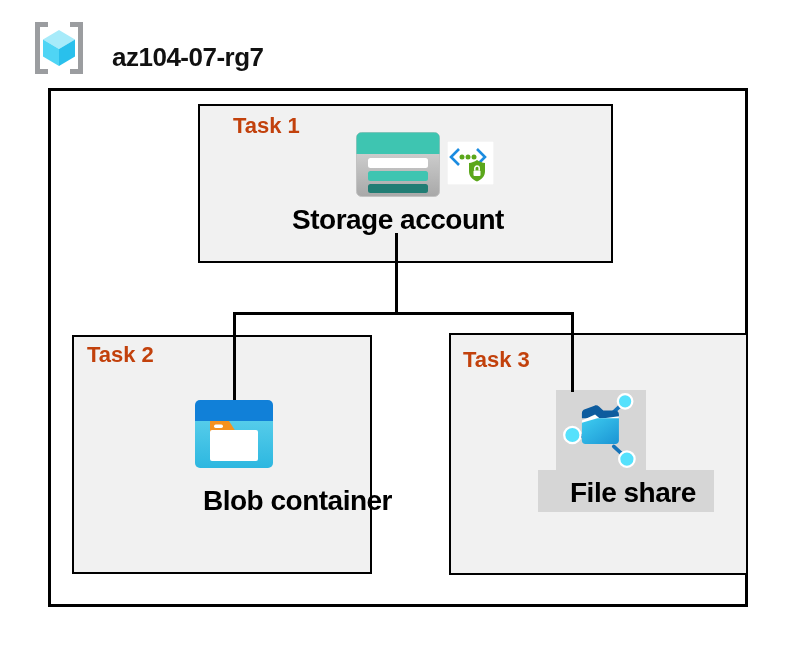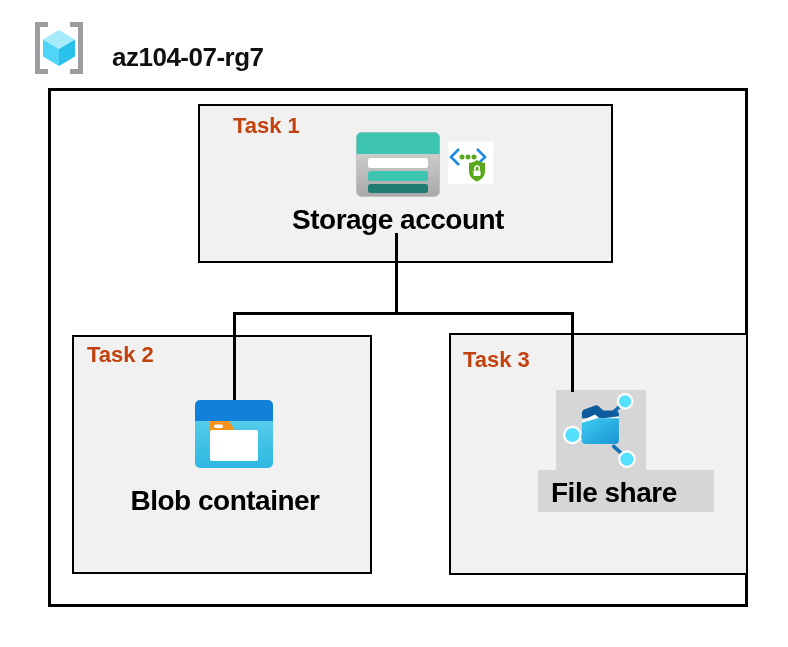--- a/index.html
+++ b/index.html
@@ -44,21 +44,21 @@
   .abs{position:absolute;}
   .fs-icon-bg{
     position:absolute;left:105px;top:55px;width:90px;height:80px;
     background:#d6d6d6;
   }
   .fs-label-bg{
     position:absolute;left:87px;top:135px;width:176px;height:42px;
     background:#d6d6d6;z-index:1;
   }
   .fs-label-bg .item-label{
-    position:static;display:block;text-align:left;padding:7px 0 0 13px;
+    position:static;display:block;text-align:left;padding:7px 0 0 32px;
   }
 </style>
 </head>
 <body>
 
 <div class="canvas">
 
   <div class="rg-header">
     <svg class="rg-icon" width="56" height="54" viewBox="0 0 56 54">
       <path d="M17 3.5 H6.5 V50.5 H17" fill="none" stroke="#9b9da0" stroke-width="5"></path>
@@ -119,21 +119,21 @@
             <stop offset="1" stop-color="#2db7e0"></stop>
         </linearGradient>
       </defs>
       <path d="M0 21 h78 v42 a5 5 0 0 1 -5 5 h-68 a5 5 0 0 1 -5 -5 z" fill="url(#bg1)"></path>
       <path d="M5 0 h68 a5 5 0 0 1 5 5 v16 h-78 V5 a5 5 0 0 1 5 -5 z" fill="#1180d8"></path>
       <polygon points="15,21 34,21 41,32 15,32" fill="#f6921e"></polygon>
       <rect x="19" y="24.5" width="9" height="3.5" rx="1.7" fill="#ffffff"></rect>
       <rect x="15" y="30" width="48" height="31" rx="2" fill="#ffffff"></rect>
     </svg>
 
-    <div class="item-label" style="left:1px;top:148px;width:300px;">Blob container</div>
+    <div class="item-label" style="left:18px;top:148px;width:300px;text-align:right;">Blob container</div>
   </div>
 
   <div class="task-box task3">
     <div class="task-label" style="left:12px;top:12px;">Task 3</div>
 
     <div class="fs-icon-bg">
 
       <svg class="abs" style="left:2px;top:0px;" width="86" height="80" viewBox="0 0 88 88">
         <defs>
           <linearGradient id="fg" x1="0" y1="0" x2="1" y2="1">

